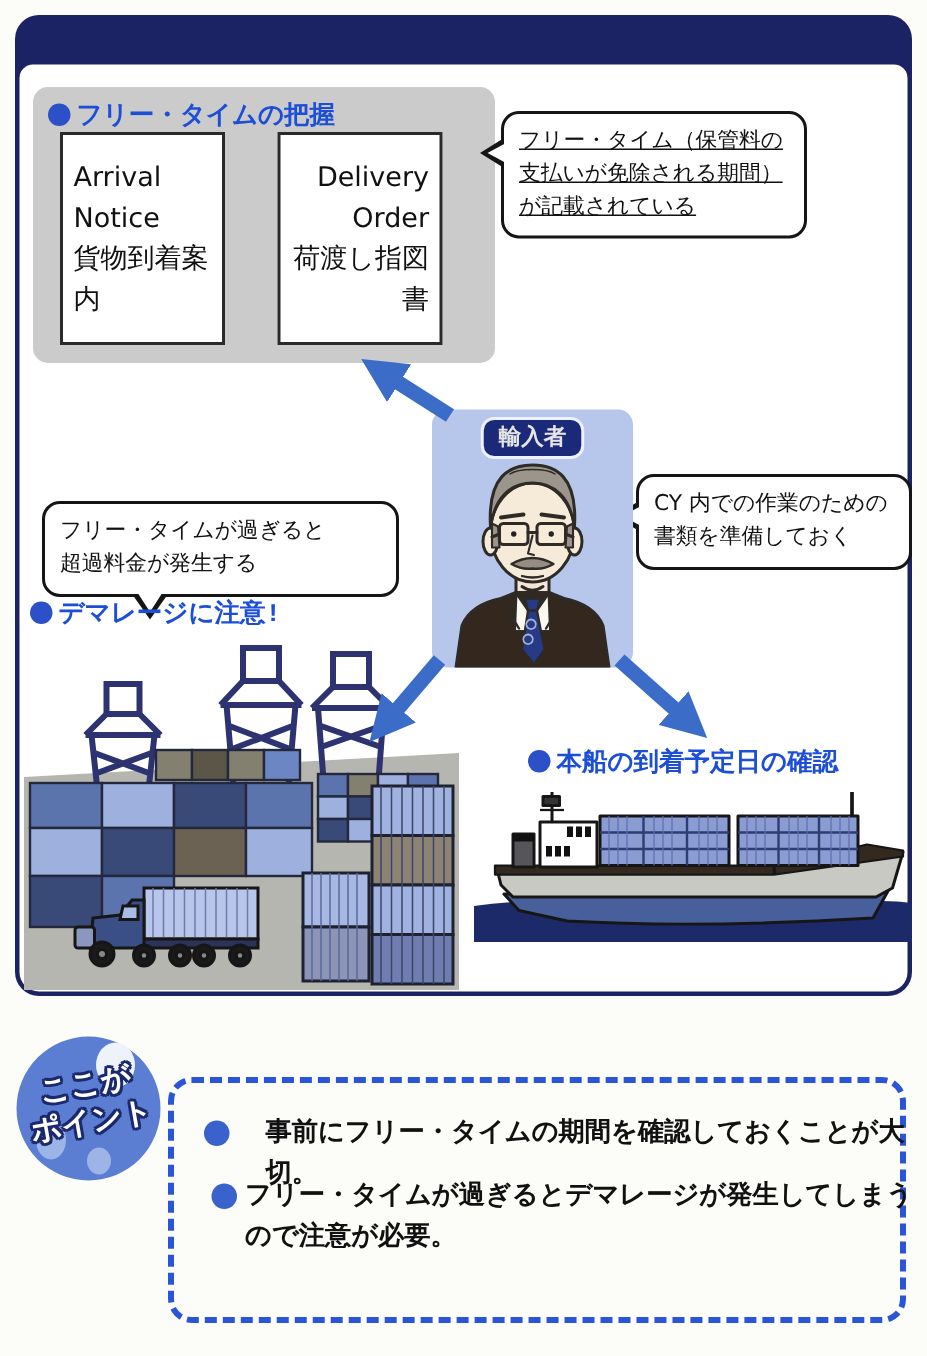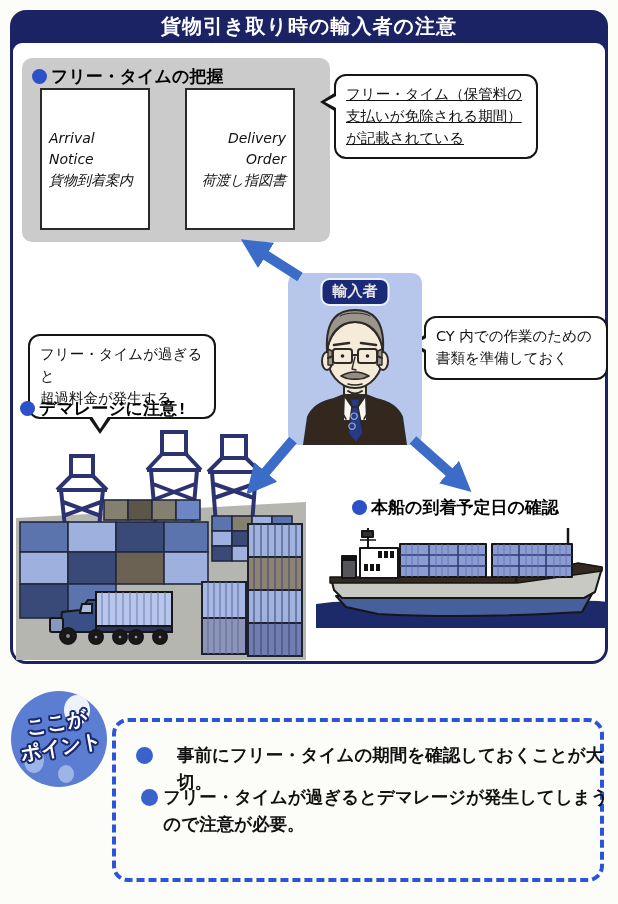--- a/index.html
+++ b/index.html
@@ -26,44 +26,44 @@
   .frame-body {
     position:absolute; left:3px; right:3px; top:33px; bottom:3px;
     background:#fff; border-radius:9px 9px 13px 13px;
   }
 
   
   .gray-panel {
     position:absolute; left:22px; top:58px; width:308px; height:184px;
     background:#cbcbcb; border-radius:10px;
   }
-  .sec-head { display:flex; align-items:center; gap:4px; font-weight:bold; font-size:17px; color:#000000; }
+  .sec-head { display:flex; align-items:center; gap:4px; font-weight:bold; font-size:17px; color:#1d4ed8; }
   .dot { width:15px; height:15px; border-radius:50%; background:#2b50c8; flex:0 0 auto; }
   .gray-panel .sec-head { position:absolute; left:10px; top:7px; }
   .doc {
     position:absolute; top:30px; width:110px; height:142px;
     background:#fff; border:2px solid #2a2a2a;
     display:flex; flex-direction:column; justify-content:center;
-    padding:6px 7px; font-size:14px; line-height:1.5;font-style:italic;
+    padding:6px 7px; font-size:18px; line-height:1.5;
   }
   .doc1 { left:18px; } .doc2 { left:163px;text-align:right; }
 
   
   .bubble {
     position:absolute; background:#fff; border:2.5px solid #151515; border-radius:12px;
     font-size:14.5px; line-height:1.5; padding:8px 10px;
   }
   .bubble::before, .bubble::after { content:""; position:absolute; width:0; height:0; }
   .tail-left::before  { left:-16px; top:16px; border-top:10px solid transparent; border-bottom:10px solid transparent; border-right:16px solid #151515; }
   .tail-left::after   { left:-11px; top:19px; border-top:7px solid transparent; border-bottom:7px solid transparent; border-right:13px solid #fff; }
   .tail-down::before  { bottom:-17px; left:58px; border-left:12px solid transparent; border-right:12px solid transparent; border-top:17px solid #151515; }
   .tail-down::after   { bottom:-12px; left:61px; border-left:9px solid transparent; border-right:9px solid transparent; border-top:14px solid #fff; }
   .bubble-freetime-doc { left:334px; top:74px;  width:204px;text-decoration:underline; }
   .bubble-cy          { left:424px; top:316px; width:184px; }
-  .bubble-overdue     { left:28px;  top:334px; width:188px; }
+  .bubble-overdue     { left:28px;  top:334px; width:238px; }
 
   
   .importer-box {
     position:absolute; left:288px; top:273px; width:134px; height:172px;
     background:#b7c7ec; border-radius:10px;
   }
   .importer-badge {
     position:absolute; left:50%; top:7px; transform:translateX(-50%);
     background:#1b2a78; color:#e5e5e5; font-weight:bold; font-size:15px;
     padding:2px 10px 3px; border-radius:7px; white-space:nowrap;
@@ -101,21 +101,20 @@
     font-weight:bold; font-size:17.5px; line-height:1.55; width:478px;
   }
   .point-item .dot { width:17px; height:17px; background:#3a62cc; margin-top:5px; }
   .point-1 { left:136px; top:742px;gap:24px; }
   .point-2 { left:136px; top:784px;justify-content:center; }
 </style>
 </head>
 <body>
 
 <div class="frame">
-  <div class="frame-title">貨物引き取り時の輸入者の注意</div>
   <div class="frame-body"></div>
 </div>
 
 <div class="gray-panel">
   <div class="sec-head">
     <span class="dot"></span>
     <span>フリー・タイムの把握</span>
   </div>
   <div class="doc doc1">
     <div>Arrival Notice</div>

